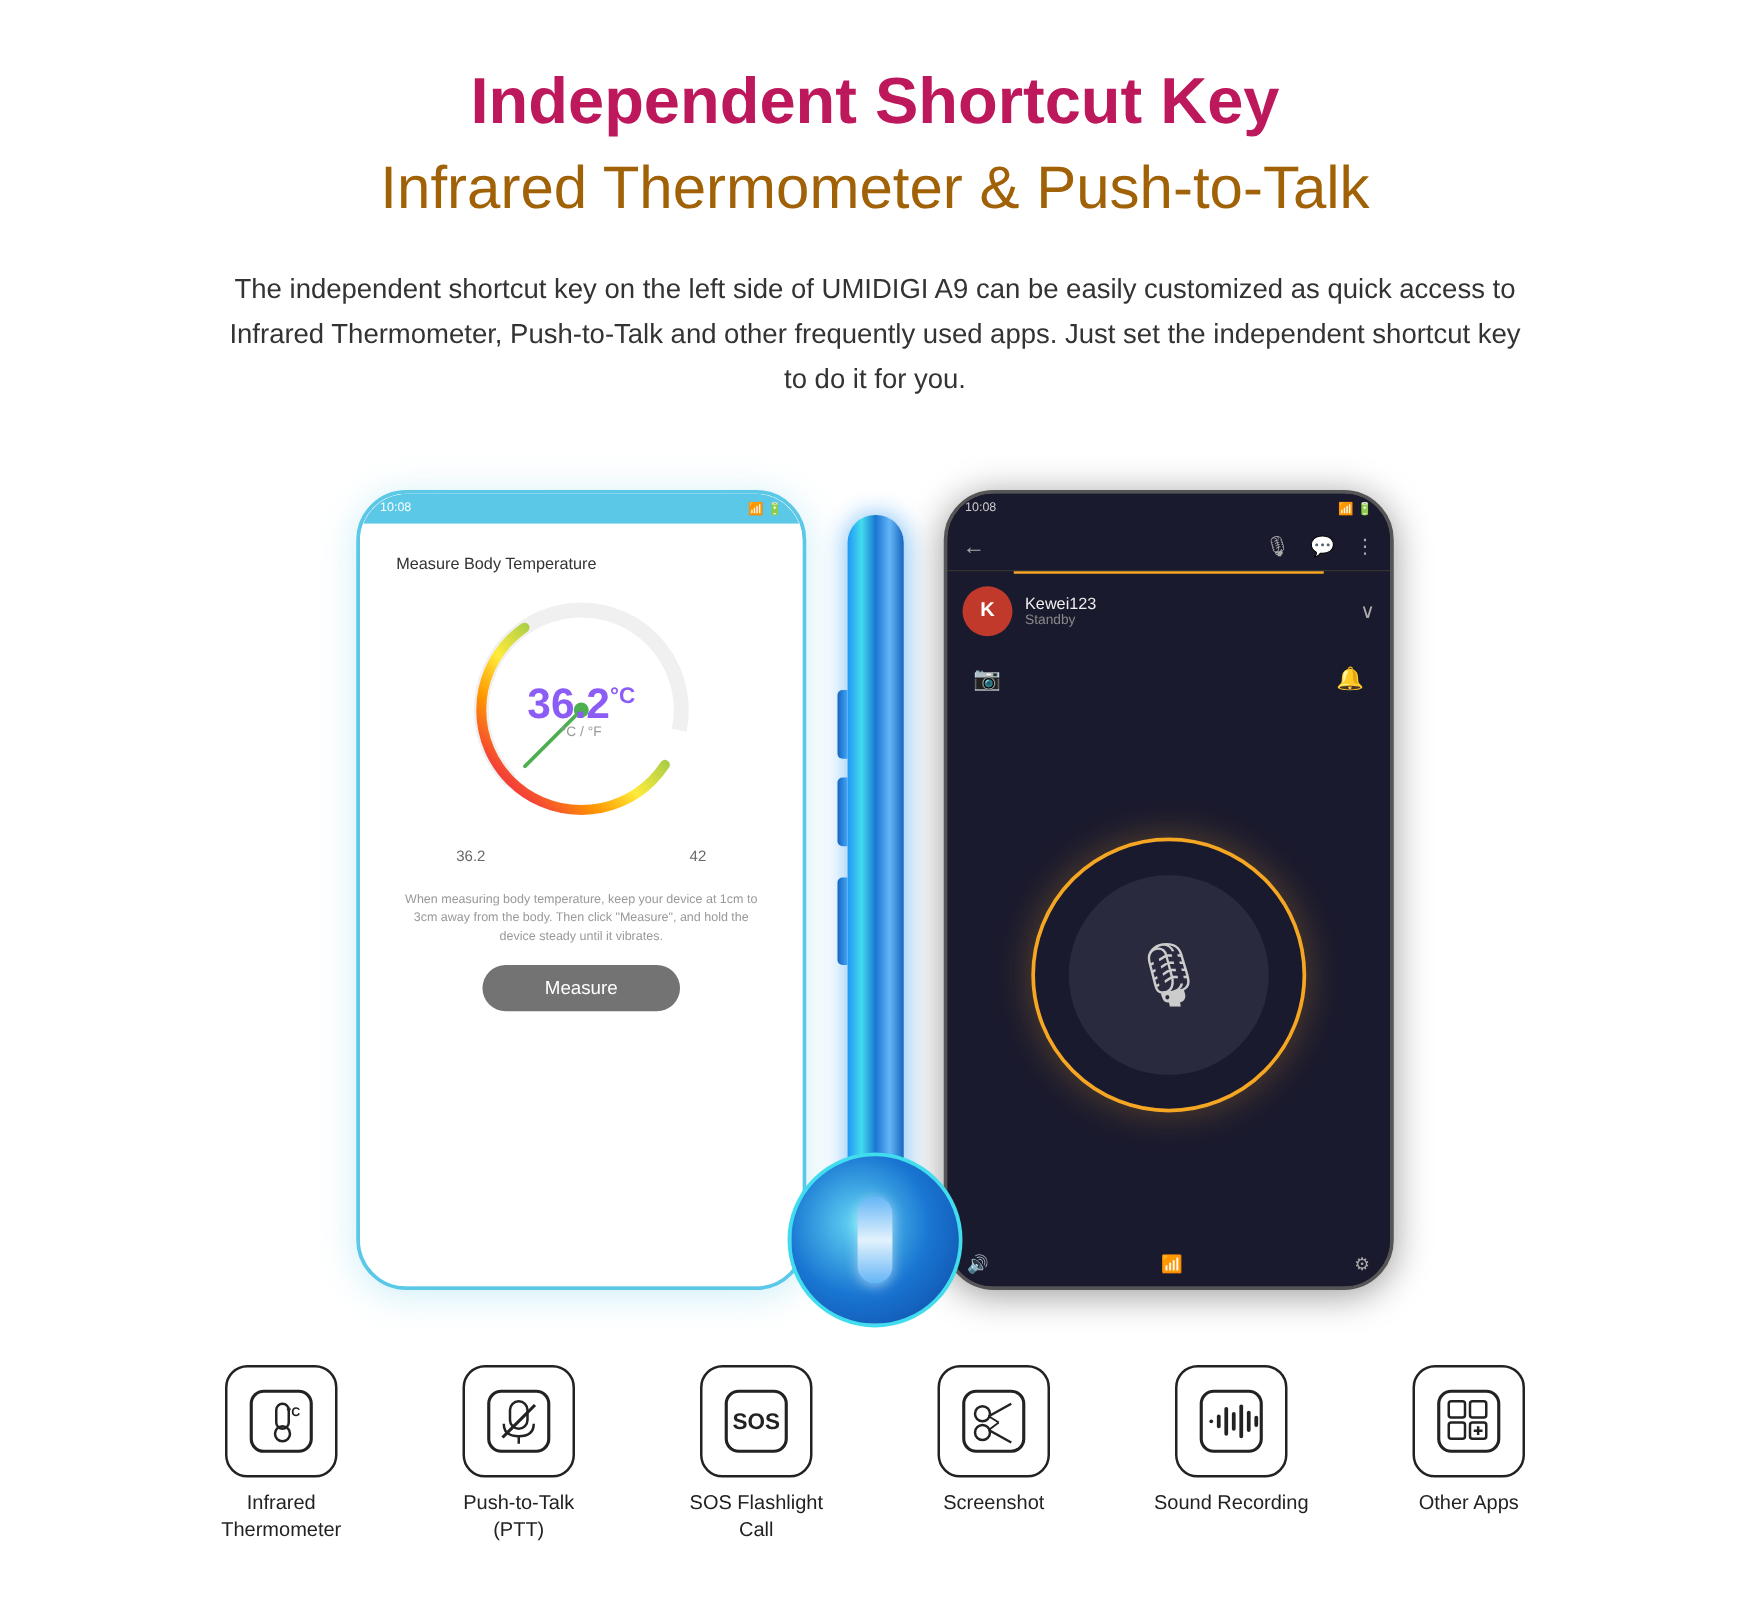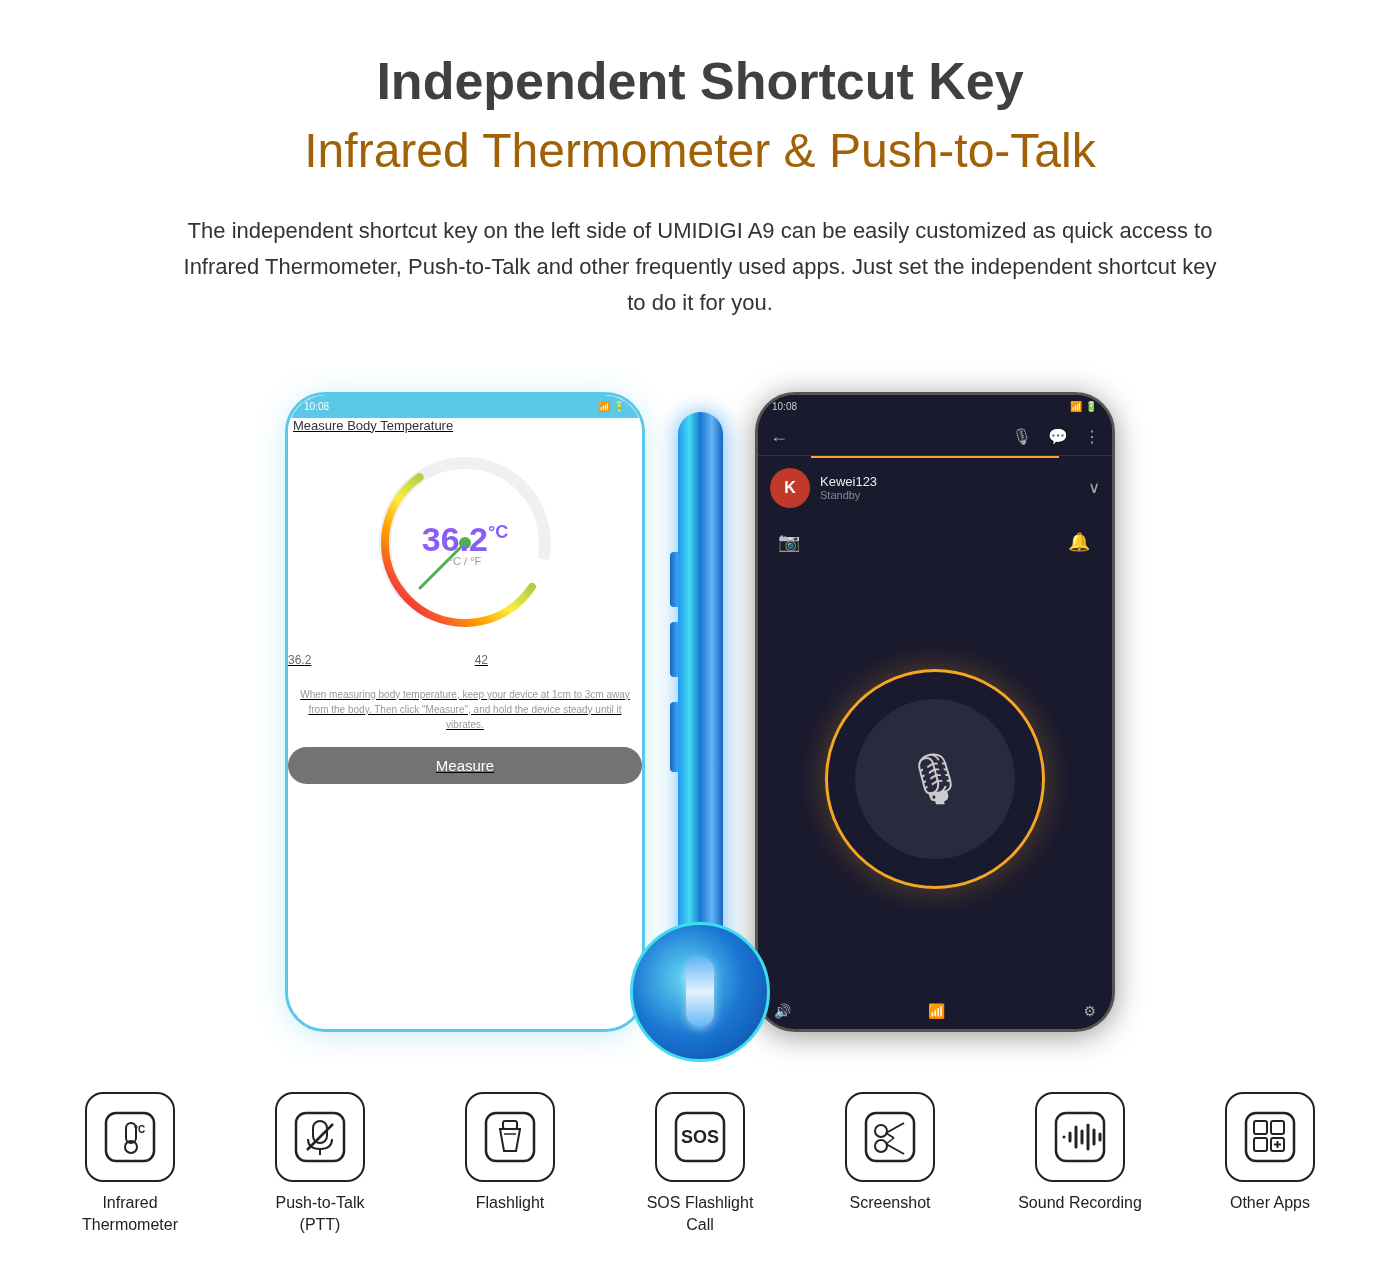--- a/index.html
+++ b/index.html
@@ -17,21 +17,21 @@
     }
 
     
     .header {
       text-align: center;
       margin-bottom: 30px;
     }
     .header-title {
       font-size: 52px;
       font-weight: 800;
-      color: #404040;
+      color: #be185d;
       line-height: 1.2;
       margin-bottom: 8px;
     }
     .header-subtitle {
       font-size: 48px;
       font-weight: 300;
       color: #a16207;
       line-height: 1.3;
     }
 
@@ -99,24 +99,24 @@
       width: 60px;
       height: 22px;
       background: #5bc8e8;
       border-radius: 0 0 18px 18px;
       z-index: 10;
     }
 
     .thermo-screen {
       flex: 1;
       background: #ffffff;
-      padding: 0;
+      padding: 24px;
       display: flex;
       flex-direction: column;
-      text-decoration: underline;
+      align-items: center;
     }
 
     .thermo-title {
       font-size: 13px;
       color: #333;
       align-self: flex-start;
       margin-bottom: 10px;
       margin-left: 5px;
     }
 
@@ -563,34 +563,20 @@
 
           <line x1="13" y1="39" x2="39" y2="13" stroke="#222" stroke-width="2.5"></line>
         </svg>
       </div>
       <div class="icon-label">
         <span>Push-to-Talk</span><br>
         <span>(PTT)</span>
       </div>
     </div>
 
-    <div class="icon-item">
-      <div class="icon-box">
-        <svg class="icon-svg" viewBox="0 0 52 52">
-          <rect x="2" y="2" width="48" height="48" rx="10" fill="none" stroke="#222" stroke-width="2.5"></rect>
-
-          <rect x="19" y="10" width="14" height="8" rx="2" fill="none" stroke="#222" stroke-width="2"></rect>
-          <path d="M16 18 L36 18 L32 40 L20 40 Z" fill="none" stroke="#222" stroke-width="2"></path>
-          <line x1="20" y1="23" x2="32" y2="23" stroke="#222" stroke-width="1.5"></line>
-        </svg>
-      </div>
-      <div class="icon-label">
-        <span>Flashlight</span>
-      </div>
-    </div>
 
     <div class="icon-item">
       <div class="icon-box">
         <svg class="icon-svg" viewBox="0 0 52 52">
           <rect x="2" y="2" width="48" height="48" rx="10" fill="none" stroke="#222" stroke-width="2.5"></rect>
           <text x="7" y="32" font-size="18" fill="#222" font-weight="bold" font-family="Arial">SOS</text>
         </svg>
       </div>
       <div class="icon-label">
         <span>SOS Flashlight</span><br>

